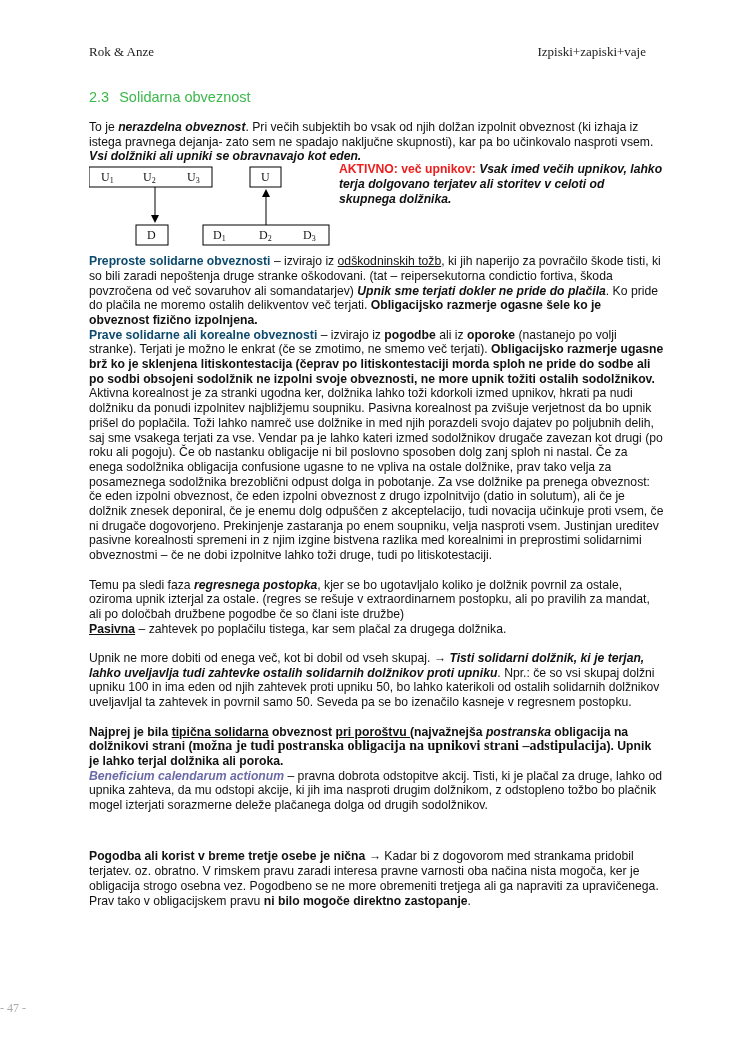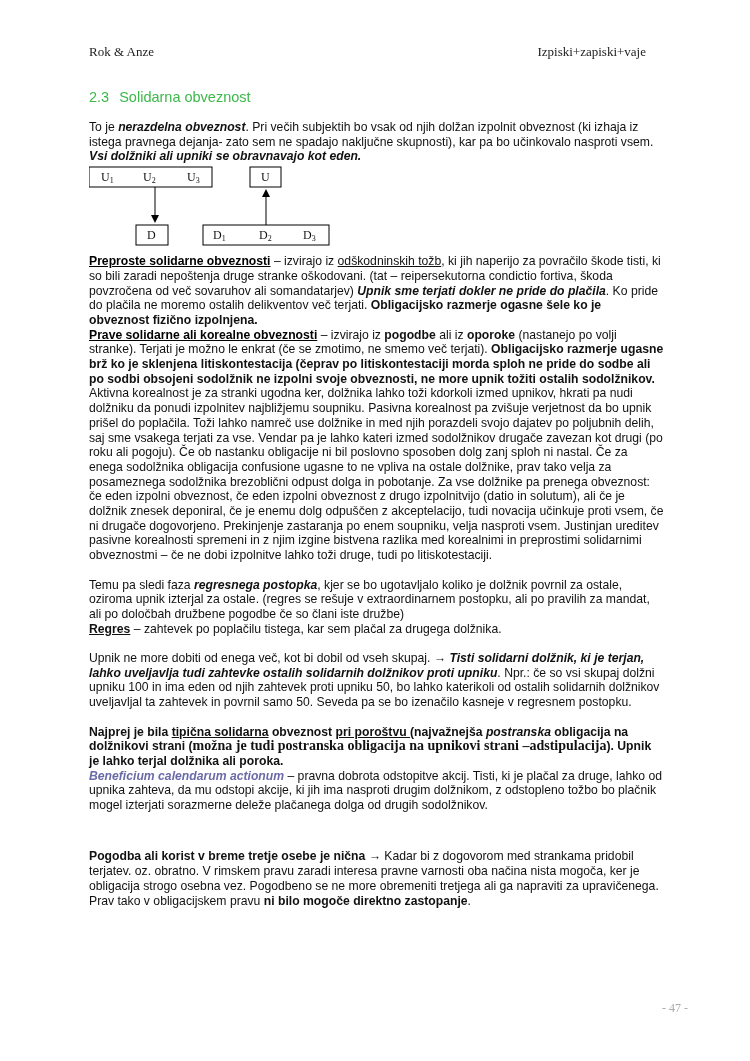--- a/index.html
+++ b/index.html
@@ -8,30 +8,30 @@
   .hdr { position: absolute; top: 44px; font-family: "Liberation Serif", serif; font-size: 13px; color: #222; }
   .hdr-left { left: 89px; }
   .hdr-right { right: 104px; }
   .content { position: absolute; left: 89px; top: 88px; width: 575px; font-size: 12.2px; line-height: 14.7px; }
   h2 { margin: 0 0 14px 0; font-weight: normal; font-size: 14.5px; color: #3cb84a; line-height: 18px; }
   h2 .num { margin-right: 6px; }
   p { margin: 0; }
   .bi { font-weight: bold; font-style: italic; }
   .b { font-weight: bold; }
   .u { text-decoration: underline; }
-  .mag { color: #000000; font-weight: bold; text-decoration: underline; }
+  .mag { color: #0c4a6e; font-weight: bold; }
   .red { color: #ee1c1c; font-weight: bold; }
   .purple { color: #6a6aa8; font-weight: bold; font-style: italic; }
   .small-serif { font-family: "Liberation Serif", serif; font-size: 14px; font-weight: bold; }
   .diagram-row { position: relative; height: 84px; }
   .diagram { position: absolute; left: 0; top: 2px; width: 250px; height: 80px; }
   .side-notes { position: absolute; left: 250px; top: -2px; width: 325px; line-height: 14.7px; }
   .gap { height: 14.7px; }
   .gap2 { height: 22px; }
-  .footer { position: absolute; top: 1001px; left: 0; width: 688px; text-align: right;
+  .footer { position: absolute; top: 1001px; left: 0; width: 688px; text-align: left;
             font-family: "Liberation Serif", serif; font-size: 12px; color: #aaa; }
   .arrow { font-weight: normal; }
 </style>
 </head>
 <body>
 
 <div class="hdr hdr-left">Rok &amp; Anze</div>
 <div class="hdr hdr-right">Izpiski+zapiski+vaje</div>
 
 <div class="content">
@@ -68,40 +68,41 @@
       <line x1="177" y1="59" x2="177" y2="27" stroke="#000" stroke-width="1" marker-end="url(#ah)"></line>
       <rect x="114" y="59" width="126" height="20" fill="#fff" stroke="#000" stroke-width="1"></rect>
       <g font-family="Liberation Serif, serif" font-size="12" fill="#111">
         <text x="124" y="73"><tspan>D</tspan><tspan font-size="8" dy="2">1</tspan></text>
         <text x="170" y="73"><tspan>D</tspan><tspan font-size="8" dy="2">2</tspan></text>
         <text x="214" y="73"><tspan>D</tspan><tspan font-size="8" dy="2">3</tspan></text>
       </g>
     </svg>
 
     <div class="side-notes">
+      <p><span class="red">AKTIVNO: več upnikov: </span><span class="bi">Vsak imed večih upnikov, lahko terja dolgovano terjatev ali storitev v celoti od skupnega dolžnika.</span></p>
     </div>
   </div>
 
   <div style="height:6px"></div>
 
   <p>
     <span class="mag">Preproste solidarne obveznosti</span><span> – izvirajo iz </span><span class="u">odškodninskih tožb</span><span>, ki jih naperijo za povračilo škode tisti, ki so bili zaradi nepoštenja druge stranke oškodovani. (tat – reipersekutorna condictio fortiva, škoda povzročena od več sovaruhov ali somandatarjev) </span><span class="bi">Upnik sme terjati dokler ne pride do plačila</span><span>. Ko pride do plačila ne moremo ostalih delikventov več terjati. </span><span class="b">Obligacijsko razmerje ogasne šele ko je obveznost fizično izpolnjena.</span>
   </p>
 
   <p>
     <span class="mag">Prave solidarne ali korealne obveznosti</span><span> – izvirajo iz </span><span class="b">pogodbe</span><span> ali iz </span><span class="b">oporoke</span><span> (nastanejo po volji stranke). Terjati je možno le enkrat (če se zmotimo, ne smemo več terjati). </span><span class="b">Obligacijsko razmerje ugasne brž ko je sklenjena litiskontestacija (čeprav po litiskontestaciji morda sploh ne pride do sodbe ali po sodbi obsojeni sodolžnik ne izpolni svoje obveznosti, ne more upnik tožiti ostalih sodolžnikov.</span><span> Aktivna korealnost je za stranki ugodna ker, dolžnika lahko toži kdorkoli izmed upnikov, hkrati pa nudi dolžniku da ponudi izpolnitev najbližjemu soupniku. Pasivna korealnost pa zvišuje verjetnost da bo upnik prišel do poplačila. Toži lahko namreč use dolžnike in med njih porazdeli svojo dajatev po poljubnih delih, saj sme vsakega terjati za vse.  Vendar pa je lahko kateri izmed sodolžnikov drugače zavezan kot drugi (po roku ali pogoju). Če ob nastanku obligacije ni bil poslovno sposoben dolg zanj sploh ni nastal. Če za enega sodolžnika obligacija confusione ugasne to ne vpliva na ostale dolžnike,  prav tako velja za posameznega sodolžnika brezoblični odpust dolga in pobotanje. Za vse dolžnike pa prenega obveznost: če eden izpolni obveznost, če eden izpolni obveznost z drugo izpolnitvijo (datio in solutum), ali če je dolžnik znesek deponiral, če je enemu dolg odpuščen z akceptelacijo, tudi novacija učinkuje proti vsem, če ni drugače dogovorjeno. Prekinjenje zastaranja po enem soupniku, velja nasproti vsem. Justinjan ureditev pasivne korealnosti spremeni in z njim izgine bistvena razlika med korealnimi in preprostimi solidarnimi obveznostmi – če ne dobi izpolnitve lahko toži druge, tudi po litiskotestaciji.</span>
   </p>
 
   <div class="gap"></div>
 
   <p>
     <span>Temu pa sledi faza </span><span class="bi">regresnega postopka</span><span>, kjer se bo ugotavljalo koliko je dolžnik povrnil za ostale, oziroma upnik izterjal za ostale. (regres se rešuje v extraordinarnem postopku, ali po pravilih za mandat, ali po določbah družbene pogodbe če so člani iste družbe)</span>
   </p>
   <p>
-    <span class="b u">Regres</span><span> – zahtevek po poplačilu tistega, kar sem plačal za drugega dolžnika.</span>
+    <span class="b u">Pasivna</span><span> – zahtevek po poplačilu tistega, kar sem plačal za drugega dolžnika.</span>
   </p>
 
   <div class="gap"></div>
 
   <p>
     <span>Upnik ne more dobiti od enega več, kot bi dobil od vseh skupaj. </span><span class="arrow">→ </span><span class="bi">Tisti solidarni dolžnik, ki je terjan, lahko uveljavlja tudi zahtevke ostalih solidarnih dolžnikov proti upniku</span><span>. Npr.: če so vsi skupaj dolžni upniku 100 in ima eden od njih zahtevek proti upniku 50, bo lahko katerikoli od ostalih solidarnih dolžnikov uveljavljal ta zahtevek in povrnil samo 50. Seveda pa se bo izenačilo kasneje v regresnem postopku.</span>
   </p>
 
   <div class="gap"></div>
 

